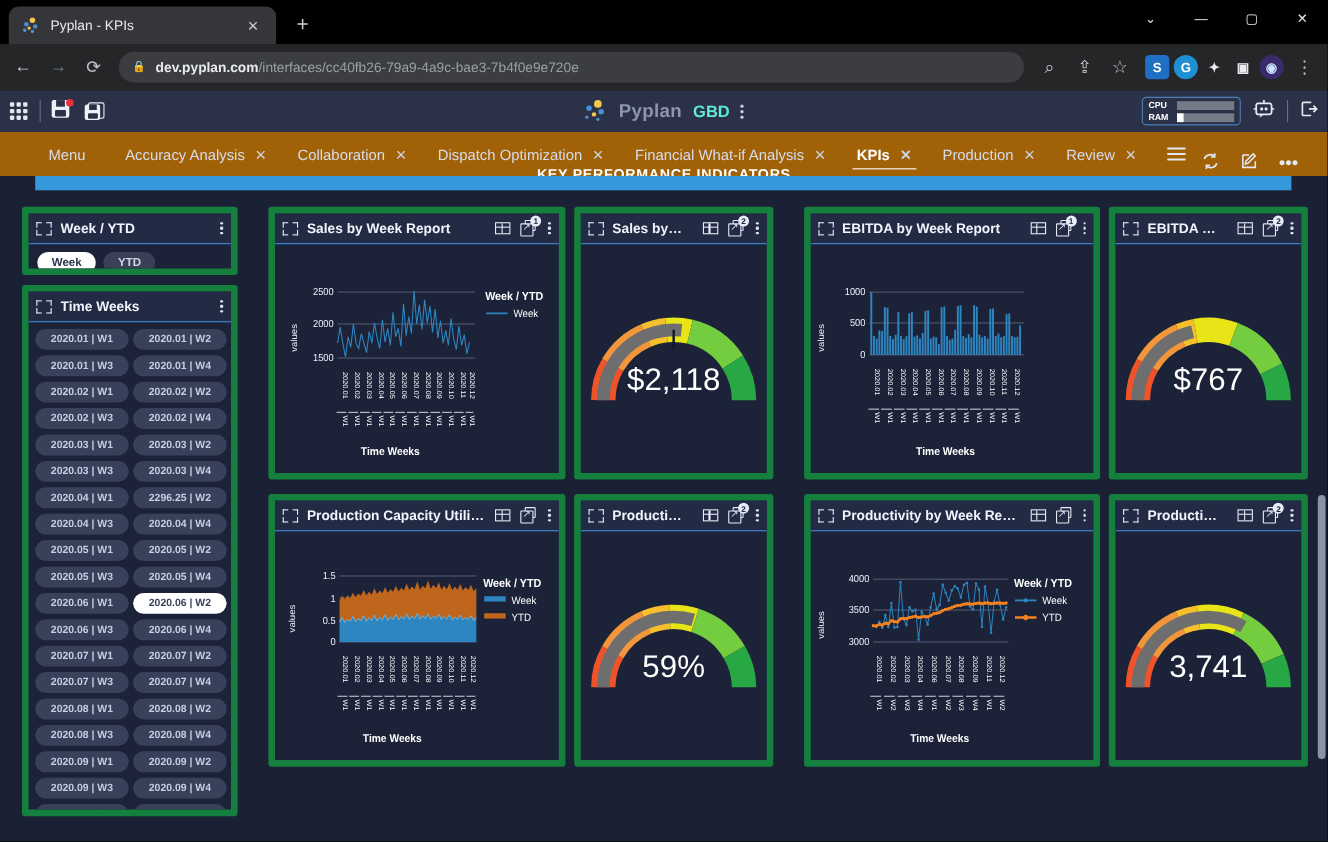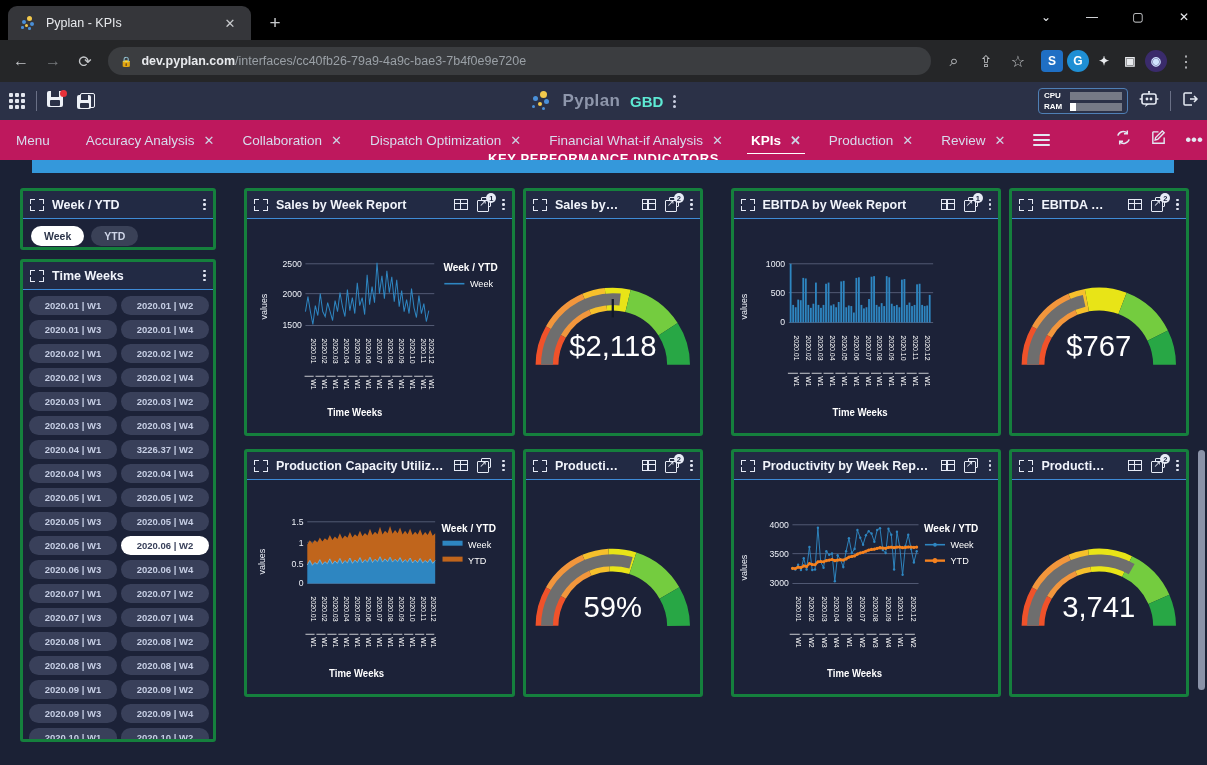--- a/index.html
+++ b/index.html
@@ -136,22 +136,22 @@
   }
   .meter-row { display: flex; align-items: center; gap: 4px; }
   .meter-lbl { font-size: 8px; color: #fff; font-weight: 700; width: 22px; }
   .meter-bar { width: 52px; height: 8px; background: #767a86; position: relative; }
   .meter-fill { position:absolute; left:0; top:0; bottom:0; background:#ffffff; }
   .bot-ico { width: 22px; height: 20px; position: relative; }
   .logout-ico { font-size: 17px; color: #e6eaf3; }
 
   
   .tabbar {
-    height: 40px; background: #be185d;
-    display: flex; align-items: center; padding: 0 0; gap: 0;
+    height: 40px; background: #a16207;
+    display: flex; align-items: flex-end; padding: 0 28px; gap: 0;
     border-bottom: none; position: relative;
   }
   .tabitem {
     display: flex; align-items: center; gap: 9px;
     padding: 0 14px; height: 40px; color: #d7dced; font-size: 13.5px;
     white-space: nowrap;
   }
   .tabitem.menu { padding-left: 16px; padding-right: 22px; }
   .tabitem.active { color: #ffffff; font-weight: 700; position: relative; }
   .tabitem.active::after {
@@ -174,21 +174,21 @@
 
   
   .dash {
     display: flex; gap: 9px; padding: 6px 18px 0 20px; height: 560px;
   }
   .col-left { width: 196px; display: flex; flex-direction: column; gap: 9px; }
   .col-main { flex: 1; display: flex; flex-direction: column; gap: 13px; min-width:0;padding-left:19px;}
   .row { display: flex; gap: 8px; height: 248px; }
 
   .panel {
-    background: #1c2238; border: 3px solid #15803d; border-radius: 3px;
+    background: #1c2238; border: 6px solid #15803d; border-radius: 3px;
     display: flex; flex-direction: column; overflow: hidden;
   }
   .panel-hd {
     height: 28px; background: #222a44; border-bottom: 1px solid #3f8bd6;
     display: flex; align-items: center; gap: 8px; padding: 0 7px;
     flex: 0 0 28px;
   }
   .expand-ico { width: 14px; height: 12px; position: relative; flex:0 0 14px;}
   .expand-ico i { position: absolute; width: 5px; height: 5px; border: 1.4px solid #e7ebf6; }
   .expand-ico i:nth-child(1){ left:0; top:0; border-right:none; border-bottom:none; }
@@ -485,21 +485,21 @@
               <div class="wpill">2020.01 | W4</div>
               <div class="wpill">2020.02 | W1</div>
               <div class="wpill">2020.02 | W2</div>
               <div class="wpill">2020.02 | W3</div>
               <div class="wpill">2020.02 | W4</div>
               <div class="wpill">2020.03 | W1</div>
               <div class="wpill">2020.03 | W2</div>
               <div class="wpill">2020.03 | W3</div>
               <div class="wpill">2020.03 | W4</div>
               <div class="wpill">2020.04 | W1</div>
-              <div class="wpill">3226.37 | W2</div>
+              <div class="wpill">2296.25 | W2</div>
               <div class="wpill">2020.04 | W3</div>
               <div class="wpill">2020.04 | W4</div>
               <div class="wpill">2020.05 | W1</div>
               <div class="wpill">2020.05 | W2</div>
               <div class="wpill">2020.05 | W3</div>
               <div class="wpill">2020.05 | W4</div>
               <div class="wpill">2020.06 | W1</div>
               <div class="wpill on">2020.06 | W2</div>
               <div class="wpill">2020.06 | W3</div>
               <div class="wpill">2020.06 | W4</div>

